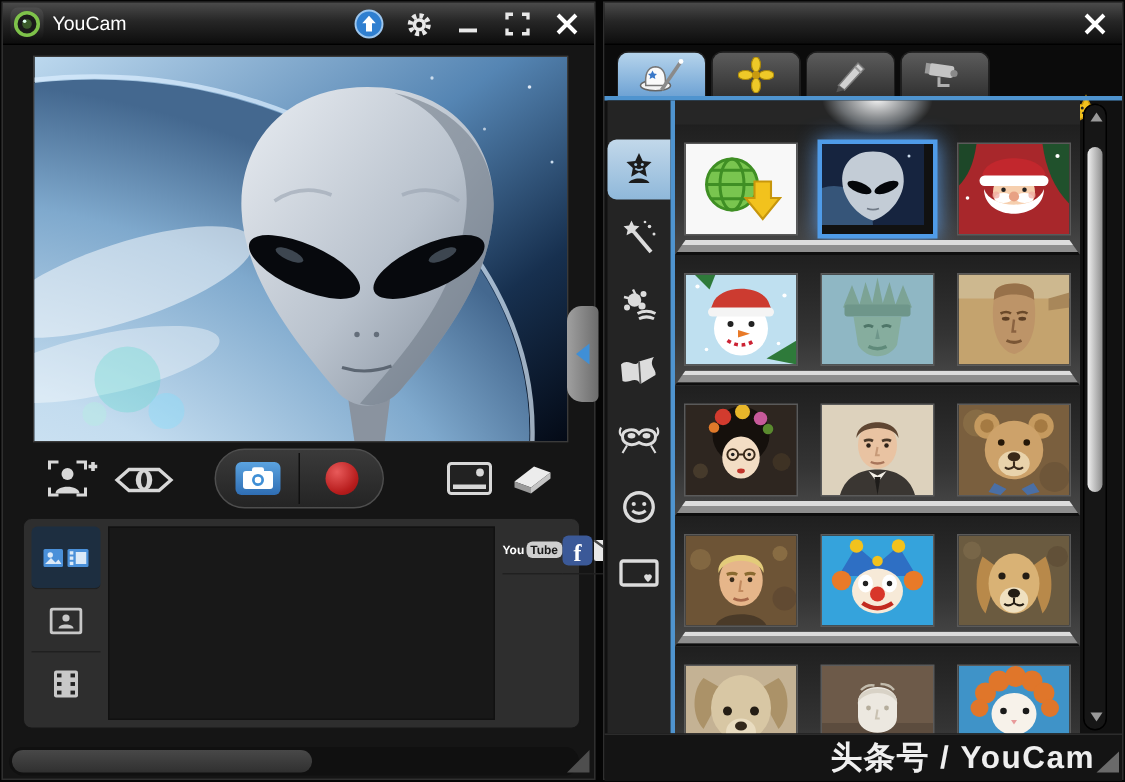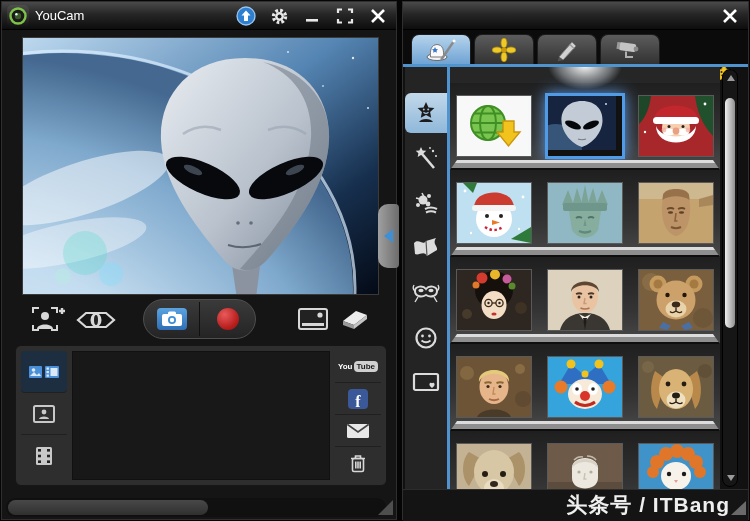--- a/index.html
+++ b/index.html
@@ -41,21 +41,21 @@
 
   
   #gallery { position:absolute; left:13px; top:343px; width:372px; height:141px;
              background:#2e2e2e; border:1px solid #161616; border-radius:6px;
              display:flex; padding:5px; }
   #gal-filters { width:46px; display:flex; flex-direction:column; }
   .gal-f { height:42px; display:flex; align-items:center; justify-content:center;
            border-bottom:1px solid #202020; cursor:pointer; }
   .gal-f.sel { background:#1d2e40; border-radius:4px; }
   #gal-view { flex:1; background:#181818; margin:0 5px; border:1px solid #111; }
-  #gal-share { width:46px; display:flex; flex-direction:column; }
+  #gal-share { width:46px; display:flex; flex-direction:row; }
   .gal-s { height:32px; display:flex; align-items:center; justify-content:center;
            border-bottom:1px solid #202020; cursor:pointer; }
   .gal-s:last-child { border-bottom:none; }
   .yt-badge { font-size:8px; font-weight:bold; color:#fff; white-space:nowrap; }
   .yt-badge .t2 { background:#cfcfcf; color:#1a1a1a; border-radius:4px; padding:1px 3px; margin-left:1px; }
   .fb-badge { width:20px; height:20px; background:#3b5998; border-radius:4px; color:#fff;
               font-family:"Liberation Serif", serif; font-weight:bold; font-size:16px;
               display:flex; align-items:flex-end; justify-content:center; line-height:14px; }
 
   
@@ -726,17 +726,17 @@
       </div>
 
       <div id="rscroll">
         <div class="sb-arrow" id="sb-up"></div>
         <div id="sb-thumb"></div>
         <div class="sb-arrow" id="sb-down"></div>
       </div>
     </div>
 
     <div id="rbottom">
-      <span id="watermark">头条号 / ITBang</span>
+      <span id="watermark">头条号 / YouCam</span>
     </div>
     <div class="grip" id="rw-grip"></div>
   </div>
 </div>
 
 </body></html>

